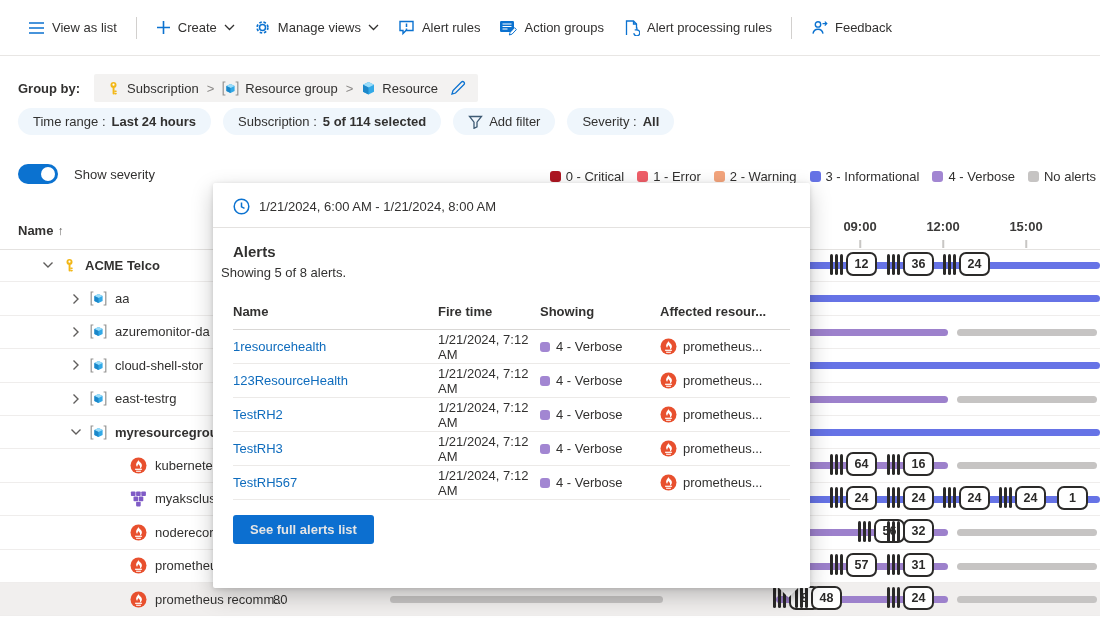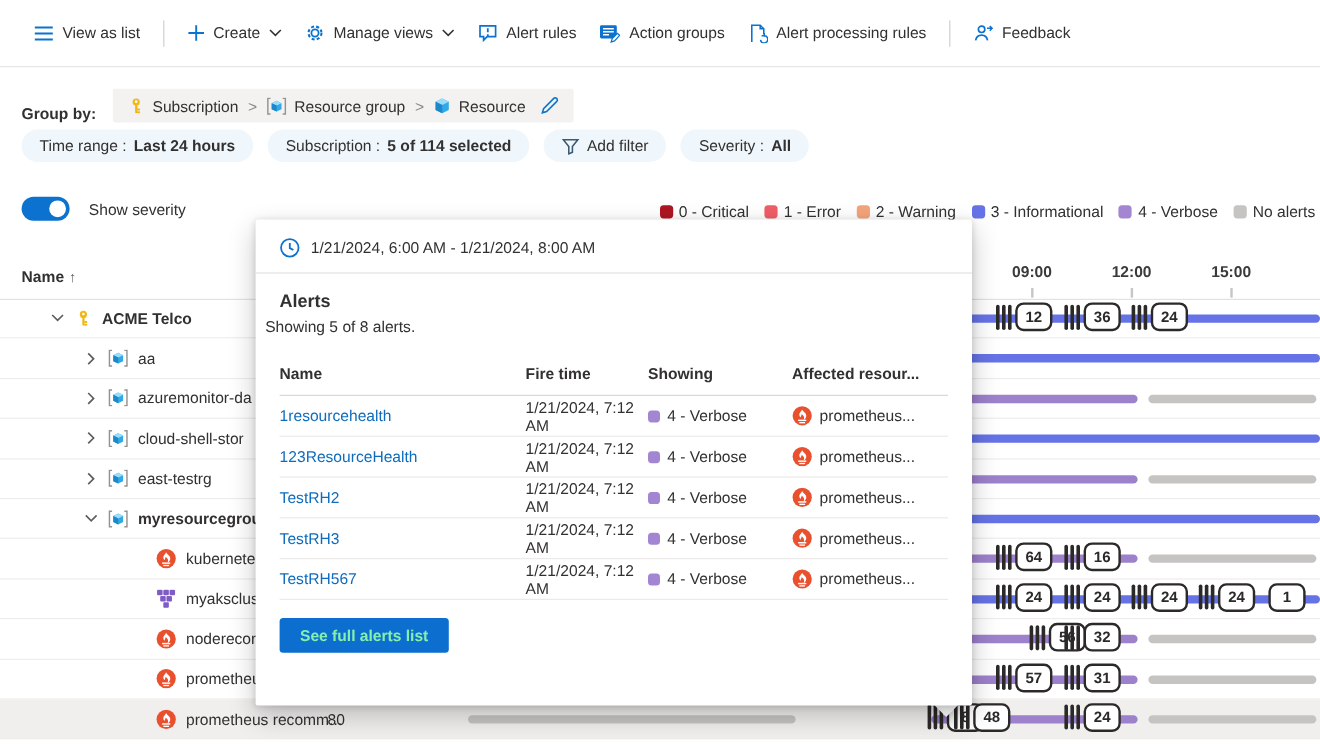--- a/index.html
+++ b/index.html
@@ -8,21 +8,21 @@
   .ic{display:inline-flex;align-items:center;justify-content:center;flex:none}
   .ic svg{display:block}
 
   
   .toolbar{position:absolute;top:0;left:0;right:0;height:55px;display:flex;align-items:center;
            padding-left:28px;gap:19px;border-bottom:1px solid #e8e6e4;background:#fff}
   .titem{display:flex;align-items:center;gap:7px;cursor:pointer;white-space:nowrap}
   .tdiv{width:1px;height:22px;background:#d2d0ce}
 
   
-  .grouprow{position:absolute;top:74px;left:18px;display:flex;align-items:flex-end}
+  .grouprow{position:absolute;top:74px;left:18px;display:flex;align-items:center}
   .grouplabel{font-weight:700}
   .gpill{margin-left:14px;background:#f3f2f1;height:28px;display:flex;align-items:center;
          gap:6px;padding:0 12px;border-radius:2px}
   .gsep{color:#8a8886;margin:0 2px}
 
   
   .filterrow{position:absolute;top:108px;left:18px;display:flex;gap:12px}
   .fpill{background:#eff6fc;border-radius:14px;height:27px;display:flex;align-items:center;
          gap:6px;padding:0 15px;white-space:nowrap;cursor:pointer}
   .fpill b{font-weight:700}
@@ -69,21 +69,21 @@
   .pdivider{border:none;border-top:1px solid #e4e2e0;margin:0}
   .alerts-title{font-size:15px;font-weight:700;padding:15px 20px 3px}
   .alerts-sub{padding:2px 8px 0}
   .ptable{margin:13px 20px 0}
   .prow{display:flex;align-items:center;height:33px;border-bottom:1px solid #eceae8}
   .prow.phead{height:36px;font-weight:700;border-bottom:1px solid #d9d7d5}
   .pc1{width:205px}.pc2{width:102px}.pc3{width:120px;display:flex;align-items:center;gap:6px}
   .pc4{flex:1;display:flex;align-items:center;gap:6px;overflow:hidden;white-space:nowrap}
   .plink{color:#0f6cbd;cursor:pointer}
   .psw{width:10px;height:10px;border-radius:3px;background:#a286d2;display:inline-block}
-  .see-btn{margin:15px 0 0 20px;background:#0c6fd0;color:#86efac;border:none;border-radius:3px;
+  .see-btn{margin:15px 0 0 20px;background:#0c6fd0;color:#e5e5e5;border:none;border-radius:3px;
            padding:7px 17px;font-family:inherit;font-size:13px;font-weight:700;cursor:pointer}
 </style>
 </head>
 <body>
 
 <div class="toolbar">
   <div class="titem">
     <span class="ic">
         <svg width="17" height="14" viewBox="0 0 17 14">
           <g stroke="#0b72d0" stroke-width="1.7">

